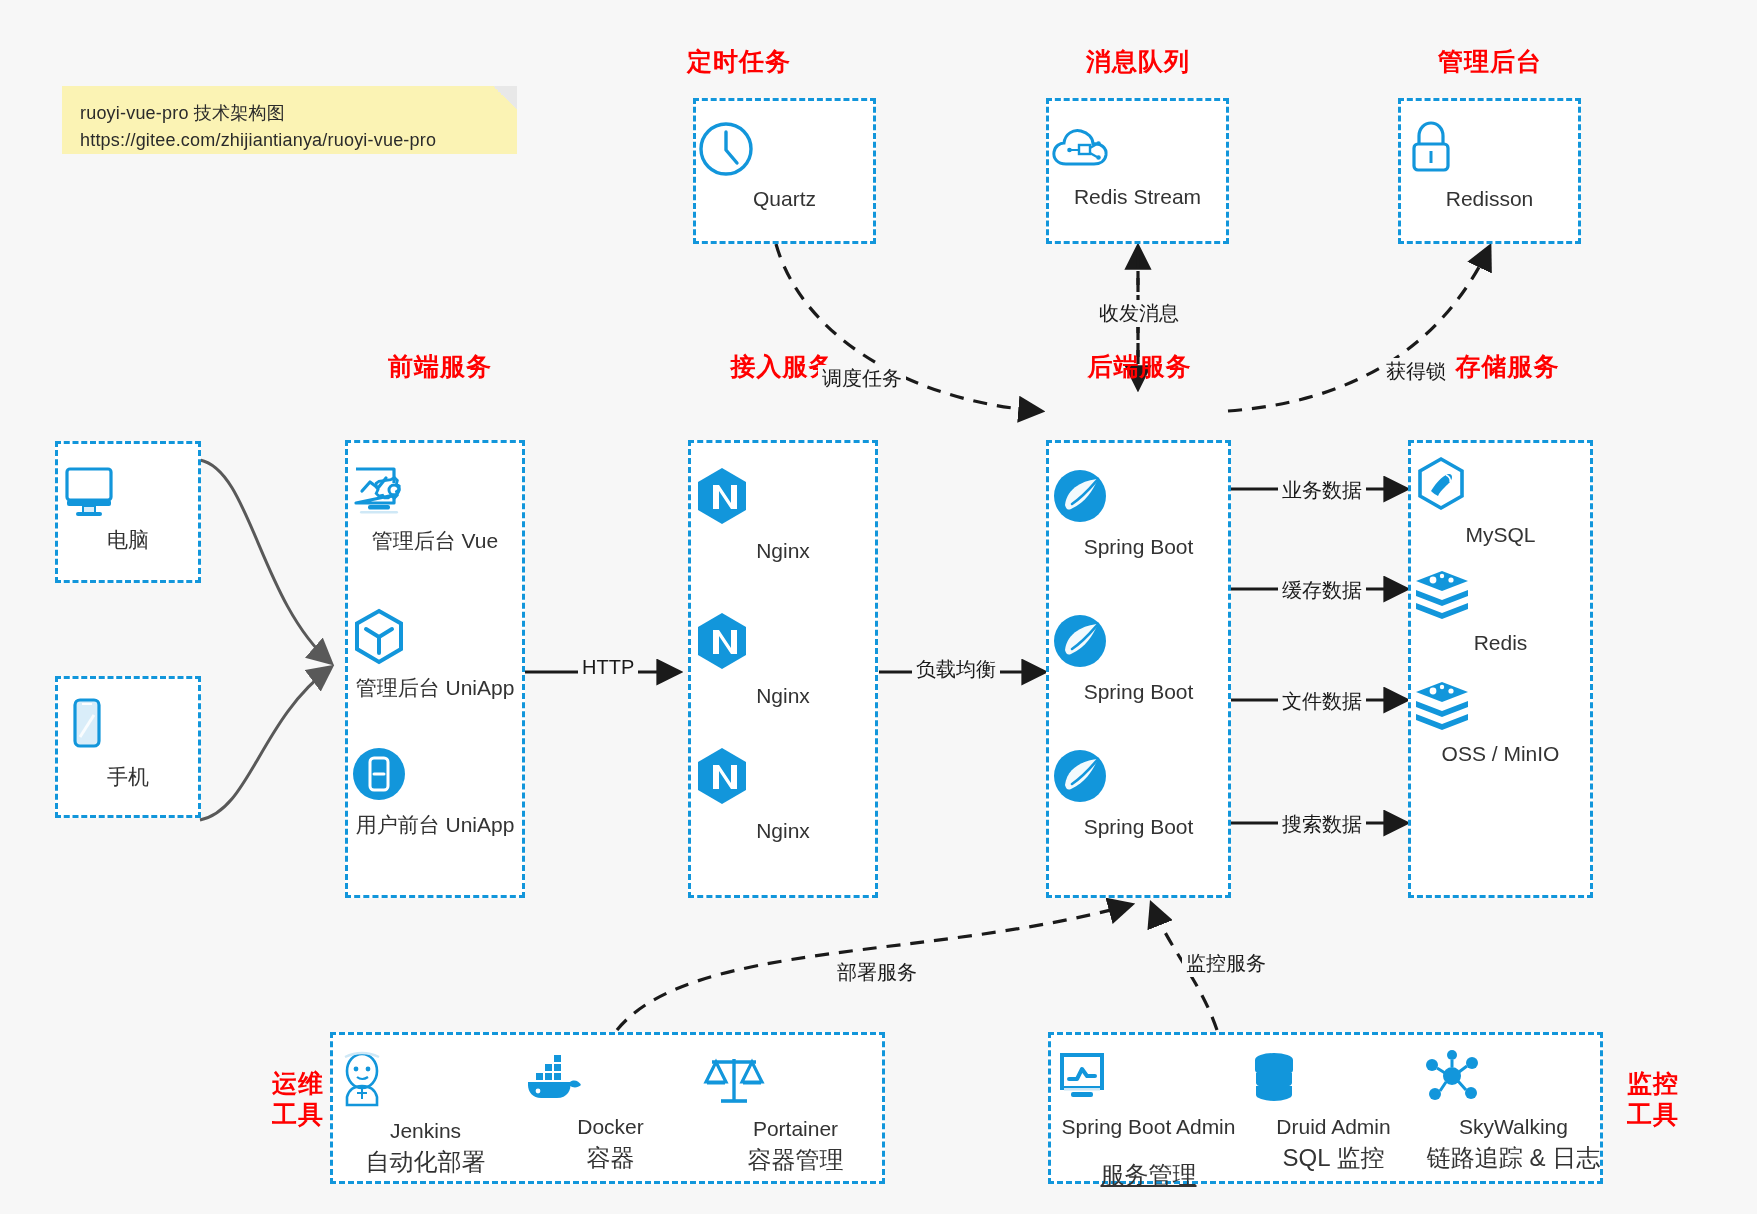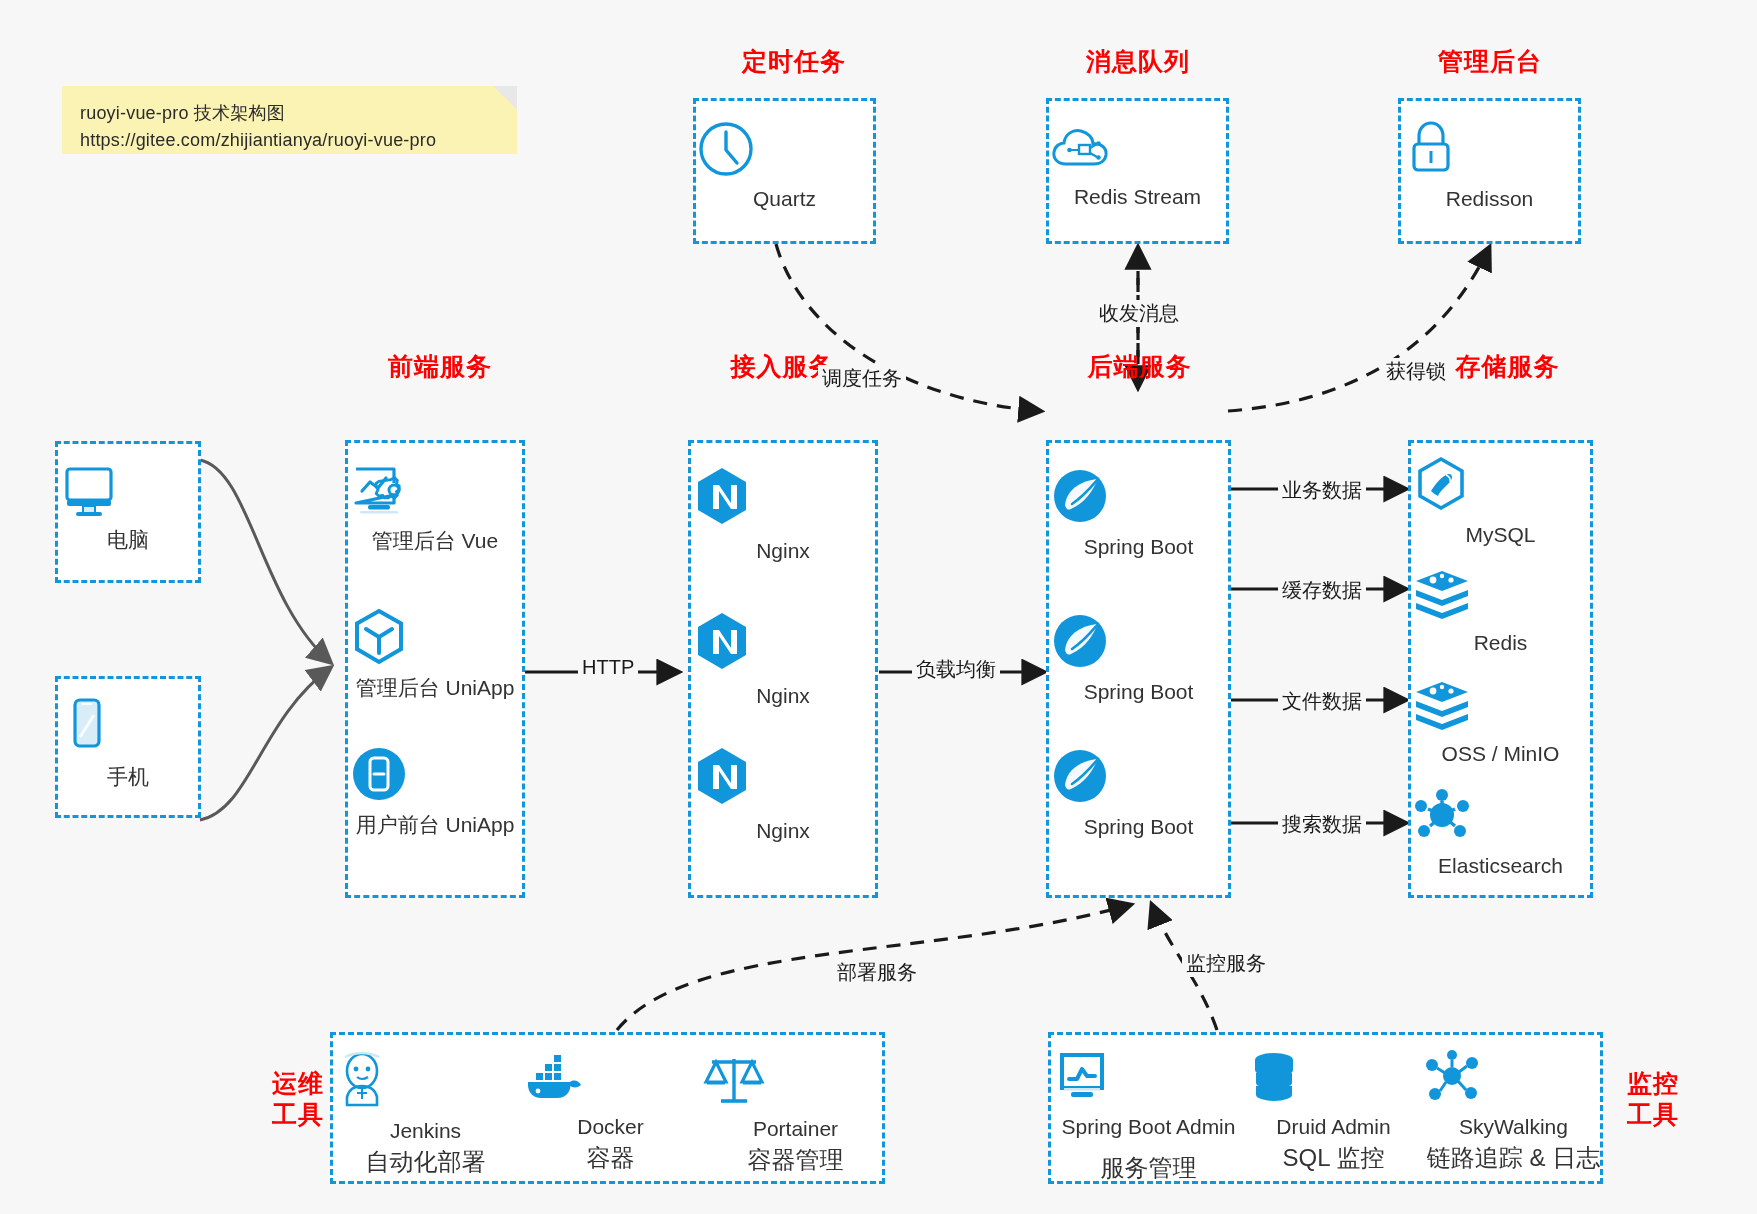--- a/index.html
+++ b/index.html
@@ -100,21 +100,21 @@
 
     <path d="M1217,1030 C1200,980 1170,950 1152,905" fill="none" stroke="#1a1a1a" stroke-width="3.2" stroke-dasharray="14,10" marker-end="url(#ahd)"></path>
   </svg>
 
   <div class="abs note">
     <div class="fold"></div>
     <div>ruoyi-vue-pro 技术架构图</div>
     <div>https://gitee.com/zhijiantianya/ruoyi-vue-pro</div>
   </div>
 
-  <div class="abs gtitle" style="left:699px;top:45px;width:190px;">定时任务</div>
+  <div class="abs gtitle" style="left:644px;top:45px;width:190px;">定时任务</div>
   <div class="abs dbox" style="left:693px;top:98px;width:183px;height:146px;">
     <div class="cell" style="top:18px;">
       <svg class="ico" width="60" height="60" viewBox="0 0 60 60">
         <circle cx="30" cy="30" r="25" fill="none" stroke="#1296db" stroke-width="3.4"></circle>
         <path d="M30,13 L30,31 L41,44" fill="none" stroke="#1296db" stroke-width="3.4" stroke-linecap="round" stroke-linejoin="round"></path>
       </svg>
       <div class="clabel">Quartz</div>
     </div>
   </div>
 
@@ -275,32 +275,20 @@
     <div class="cell" style="top:235px;">
       <svg class="ico" width="62" height="56" viewBox="0 0 62 56">
         <path d="M31,4 L57,14 L31,24 L5,14 Z" fill="#1296db"></path>
         <path d="M5,23 L31,33 L57,23 L57,29 L31,39 L5,29 Z" fill="#1296db"></path>
         <path d="M5,36 L31,46 L57,36 L57,42 L31,52 L5,42 Z" fill="#1296db"></path>
         <circle cx="22" cy="13" r="3.4" fill="#ffffff"></circle>
         <circle cx="40" cy="13" r="2.6" fill="#ffffff"></circle>
         <circle cx="31" cy="9" r="2.2" fill="#ffffff"></circle>
       </svg>
       <div class="clabel">OSS / MinIO</div>
-    </div>
-    <div class="cell" style="top:345px;">
-      <svg class="ico" width="62" height="58" viewBox="0 0 62 58">
-        <circle cx="31" cy="27" r="12" fill="#1296db"></circle>
-        <circle cx="31" cy="7" r="6" fill="#1296db"></circle>
-        <circle cx="52" cy="18" r="6" fill="#1296db"></circle>
-        <circle cx="49" cy="43" r="6" fill="#1296db"></circle>
-        <circle cx="13" cy="43" r="6" fill="#1296db"></circle>
-        <circle cx="10" cy="18" r="6" fill="#1296db"></circle>
-        <path d="M31,13 L31,19 M44,21 L38,24 M44,38 L38,33 M19,38 L25,33 M17,21 L24,24" stroke="#1296db" stroke-width="3.4"></path>
-      </svg>
-      <div class="clabel">Elasticsearch</div>
     </div>
   </div>
 
   <div class="abs gtitle side" style="left:258px;top:1068px;width:80px;">
     <div>运维</div>
     <div>工具</div>
   </div>
   <div class="abs dbox" style="left:330px;top:1032px;width:555px;height:152px;">
     <div class="cell" style="top:14px;left:0;width:185px;">
       <svg class="ico" width="58" height="62" viewBox="0 0 58 62">
@@ -347,21 +335,21 @@
 
   <div class="abs dbox" style="left:1048px;top:1032px;width:555px;height:152px;">
     <div class="cell" style="top:14px;left:0;width:195px;">
       <svg class="ico" width="62" height="58" viewBox="0 0 62 58">
         <rect x="11" y="6" width="40" height="33" fill="none" stroke="#1296db" stroke-width="4"></rect>
         <path d="M18,30 L26,30 L31,20 L36,27 L44,27" fill="none" stroke="#1296db" stroke-width="4" stroke-linecap="round" stroke-linejoin="round"></path>
         <rect x="20" y="43" width="22" height="5" rx="2" fill="#1296db"></rect>
         <rect x="13" y="39" width="36" height="2.6" fill="#cfe8f6"></rect>
       </svg>
       <div class="clabel">Spring Boot Admin</div>
-      <div class="clabel small" style="margin-top:12px;">服务管理</div>
+      <div class="clabel small" style="margin-top:19px;text-decoration:underline;">服务管理</div>
     </div>
     <div class="cell" style="top:14px;left:195px;width:175px;">
       <svg class="ico" width="56" height="58" viewBox="0 0 56 58">
         <ellipse cx="28" cy="11" rx="19" ry="7" fill="#1296db"></ellipse>
         <path d="M9,11 L9,21 C9,25 18,28 28,28 C38,28 47,25 47,21 L47,11" fill="#1296db"></path>
         <path d="M9,24 L9,34 C9,38 18,41 28,41 C38,41 47,38 47,34 L47,24" fill="#1296db" stroke="#ffffff" stroke-width="2"></path>
         <path d="M9,37 L9,46 C9,50 18,53 28,53 C38,53 47,50 47,46 L47,37" fill="#1296db" stroke="#ffffff" stroke-width="2"></path>
       </svg>
       <div class="clabel">Druid Admin</div>
       <div class="clabel small" style="margin-top:2px;">SQL 监控</div>

